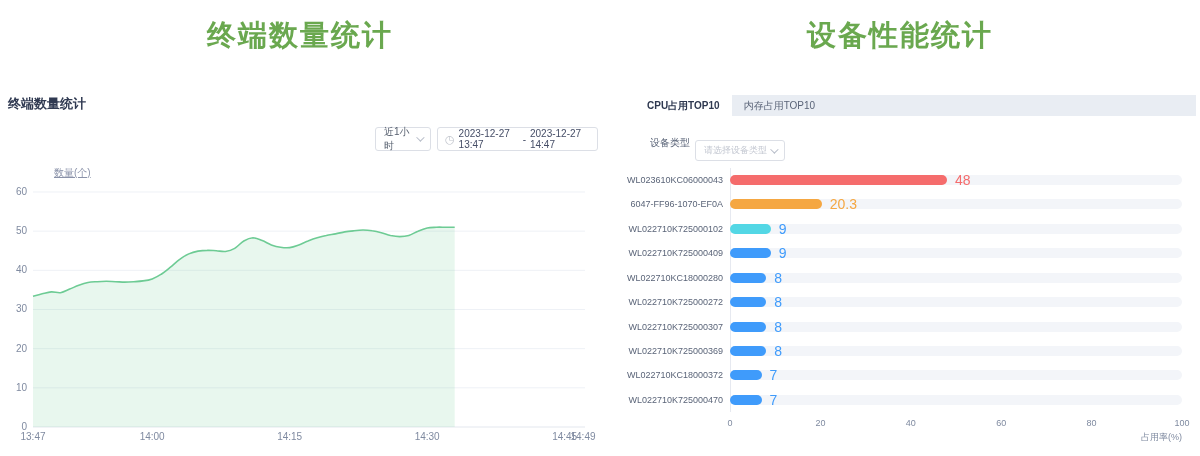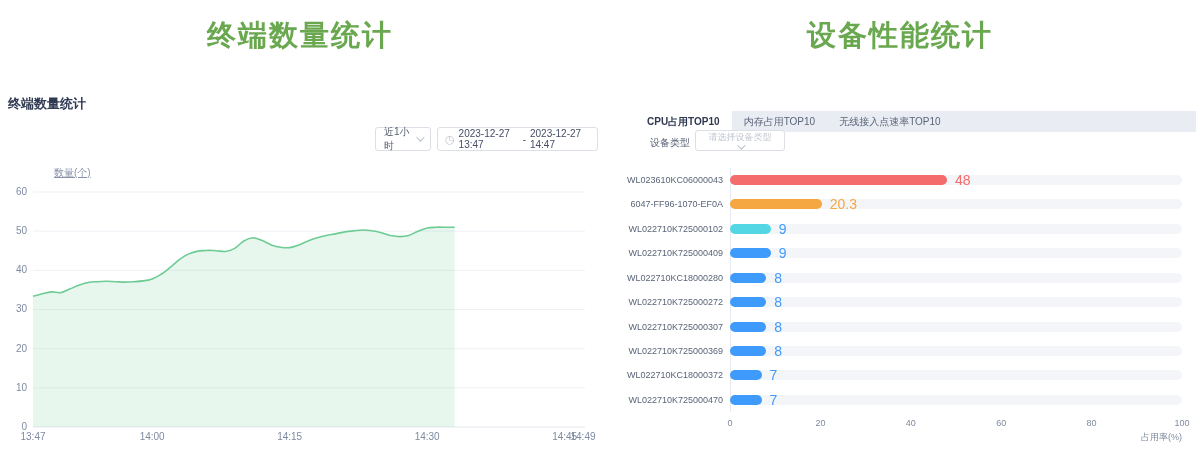--- a/index.html
+++ b/index.html
@@ -35,26 +35,26 @@
 
   #y-axis-title { position:absolute; left:54px; top:166px; font-size:10px; color:#8a92a9;text-decoration:underline; }
   #line-chart-svg { position:absolute; left:0; top:185px; }
   .grid { stroke:#eef1f6; stroke-width:1; }
   .grid.base { stroke:#e3e7ee; }
   .ytick { position:absolute; left:0; width:27px; text-align:right; font-size:10px; color:#7f8aa0; height:10px; line-height:10px; }
   .xtick { position:absolute; top:431px; width:40px; text-align:center; font-size:10px; color:#7f8aa0; }
 
   
   #tab-bar { position:absolute; left:635px; top:95px; width:561px; height:21px;
-             background:#e9edf3; display:flex; align-items:stretch;margin-top:16px; }
+             background:#e9edf3; display:flex; align-items:stretch; }
   .tab { display:flex; align-items:center; padding:0 12px; font-size:10px; color:#5a6478; cursor:pointer; }
   .tab.active { background:#fff; font-weight:bold; color:#2e3850; }
 
   #device-type-label { position:absolute; left:650px; top:136px; font-size:10px; color:#5a6478; }
-  #device-type-select { left:695px; top:130px; width:90px; height:21px; font-size:9px;flex-direction:column; }
+  #device-type-select { left:695px; top:140px; width:90px; height:21px; font-size:9px; }
   #device-type-select .ph { color:#c3c7d1; }
 
   #cpu-bar-chart { position:absolute; left:0; top:0; width:1200px; height:456px; pointer-events:none; }
   .bcat { position:absolute; left:598px; width:125px; text-align:right; font-size:9px; color:#5a6478; height:10px; line-height:10px; }
   .btrack { position:absolute; left:730px; width:452px; height:10px; border-radius:5px; background:#f3f5f9; }
   .bbar { position:absolute; left:730px; height:10px; border-radius:5px; }
   .bval { position:absolute; font-size:14px; height:12px; line-height:12px; }
   .baxis-line { position:absolute; left:730px; top:168px; width:1px; height:244px; background:#e6e9f0; }
   .bxtick { position:absolute; top:418px; width:30px; text-align:center; font-size:9px; color:#7f8aa0; }
   #bar-x-axis-title { position:absolute; left:1102px; top:431px; width:80px; text-align:right; font-size:9px; color:#7f8aa0; }
@@ -94,21 +94,20 @@
       <line x1="33" x2="585" y1="6.9979999999999905" y2="6.9979999999999905" class="grid"></line>
       <path d="M33.0,111.2C34.5,110.8,39.1,109.6,42.2,108.8C45.2,108.1,48.3,107.1,51.3,106.9C54.4,106.7,57.4,108.1,60.5,107.7C63.6,107.2,66.6,105.4,69.7,104.1C72.7,102.9,75.8,101.3,78.8,100.2C81.9,99.1,84.9,98.1,88.0,97.5C91.1,96.9,94.1,96.9,97.2,96.7C100.2,96.5,103.3,96.3,106.3,96.3C109.4,96.3,112.4,96.6,115.5,96.7C118.6,96.8,121.6,97.1,124.7,97.1C127.7,97.1,130.8,96.9,133.8,96.7C136.9,96.5,139.9,96.4,143.0,95.9C146.1,95.5,149.1,95.1,152.2,93.9C155.2,92.8,158.3,91.2,161.3,89.2C164.4,87.3,167.4,84.7,170.5,82.2C173.6,79.7,176.6,76.6,179.7,74.4C182.7,72.1,185.8,70.3,188.8,68.9C191.9,67.5,194.9,66.7,198.0,66.1C201.1,65.6,204.1,65.4,207.2,65.4C210.2,65.3,213.3,65.6,216.3,65.7C219.4,65.9,222.4,66.9,225.5,66.5C228.6,66.1,231.6,65.2,234.7,63.4C237.7,61.6,240.8,57.7,243.8,56.0C246.9,54.2,249.9,52.9,253.0,52.8C256.1,52.8,259.1,54.4,262.2,55.6C265.2,56.7,268.3,58.8,271.3,59.9C274.4,61.0,277.4,61.8,280.5,62.2C283.6,62.7,286.6,63.0,289.7,62.6C292.7,62.2,295.8,61.0,298.8,59.9C301.9,58.8,304.9,57.1,308.0,56.0C311.1,54.8,314.1,53.7,317.2,52.8C320.2,51.9,323.3,51.1,326.3,50.5C329.4,49.8,332.4,49.5,335.5,48.9C338.6,48.3,341.6,47.5,344.7,46.9C347.7,46.4,350.8,46.1,353.8,45.8C356.9,45.4,359.9,45.0,363.0,45.0C366.1,45.0,369.1,45.3,372.2,45.8C375.2,46.2,378.3,46.9,381.3,47.7C384.4,48.5,387.4,49.8,390.5,50.5C393.6,51.1,396.6,51.6,399.7,51.6C402.7,51.6,405.8,51.4,408.8,50.5C411.9,49.6,414.9,47.4,418.0,46.2C421.1,44.9,424.1,43.7,427.2,43.0C430.2,42.4,433.3,42.4,436.3,42.2C439.4,42.1,442.4,42.2,445.5,42.2C448.6,42.2,453.1,42.2,454.7,42.2L454.7,242L33.0,242Z" fill="rgba(109,203,148,0.16)" stroke="none"></path>
       <path d="M33.0,111.2C34.5,110.8,39.1,109.6,42.2,108.8C45.2,108.1,48.3,107.1,51.3,106.9C54.4,106.7,57.4,108.1,60.5,107.7C63.6,107.2,66.6,105.4,69.7,104.1C72.7,102.9,75.8,101.3,78.8,100.2C81.9,99.1,84.9,98.1,88.0,97.5C91.1,96.9,94.1,96.9,97.2,96.7C100.2,96.5,103.3,96.3,106.3,96.3C109.4,96.3,112.4,96.6,115.5,96.7C118.6,96.8,121.6,97.1,124.7,97.1C127.7,97.1,130.8,96.9,133.8,96.7C136.9,96.5,139.9,96.4,143.0,95.9C146.1,95.5,149.1,95.1,152.2,93.9C155.2,92.8,158.3,91.2,161.3,89.2C164.4,87.3,167.4,84.7,170.5,82.2C173.6,79.7,176.6,76.6,179.7,74.4C182.7,72.1,185.8,70.3,188.8,68.9C191.9,67.5,194.9,66.7,198.0,66.1C201.1,65.6,204.1,65.4,207.2,65.4C210.2,65.3,213.3,65.6,216.3,65.7C219.4,65.9,222.4,66.9,225.5,66.5C228.6,66.1,231.6,65.2,234.7,63.4C237.7,61.6,240.8,57.7,243.8,56.0C246.9,54.2,249.9,52.9,253.0,52.8C256.1,52.8,259.1,54.4,262.2,55.6C265.2,56.7,268.3,58.8,271.3,59.9C274.4,61.0,277.4,61.8,280.5,62.2C283.6,62.7,286.6,63.0,289.7,62.6C292.7,62.2,295.8,61.0,298.8,59.9C301.9,58.8,304.9,57.1,308.0,56.0C311.1,54.8,314.1,53.7,317.2,52.8C320.2,51.9,323.3,51.1,326.3,50.5C329.4,49.8,332.4,49.5,335.5,48.9C338.6,48.3,341.6,47.5,344.7,46.9C347.7,46.4,350.8,46.1,353.8,45.8C356.9,45.4,359.9,45.0,363.0,45.0C366.1,45.0,369.1,45.3,372.2,45.8C375.2,46.2,378.3,46.9,381.3,47.7C384.4,48.5,387.4,49.8,390.5,50.5C393.6,51.1,396.6,51.6,399.7,51.6C402.7,51.6,405.8,51.4,408.8,50.5C411.9,49.6,414.9,47.4,418.0,46.2C421.1,44.9,424.1,43.7,427.2,43.0C430.2,42.4,433.3,42.4,436.3,42.2C439.4,42.1,442.4,42.2,445.5,42.2C448.6,42.2,453.1,42.2,454.7,42.2" fill="none" stroke="#6dcb94" stroke-width="1.6"></path>
     </svg>
   <div></div>
   <div></div>
 
   <div id="tab-bar">
     <div class="tab active">CPU占用TOP10</div>
     <div class="tab">内存占用TOP10</div>
-    <div class="tab">无线接入点速率TOP10</div>
   </div>
 
   <div id="device-type-label">设备类型</div>
   <div class="select-box" id="device-type-select">
     <span class="ph">请选择设备类型</span>
     <span class="chev"></span>
   </div>
 
   <div id="cpu-bar-chart">
     <div class="baxis-line"></div>

